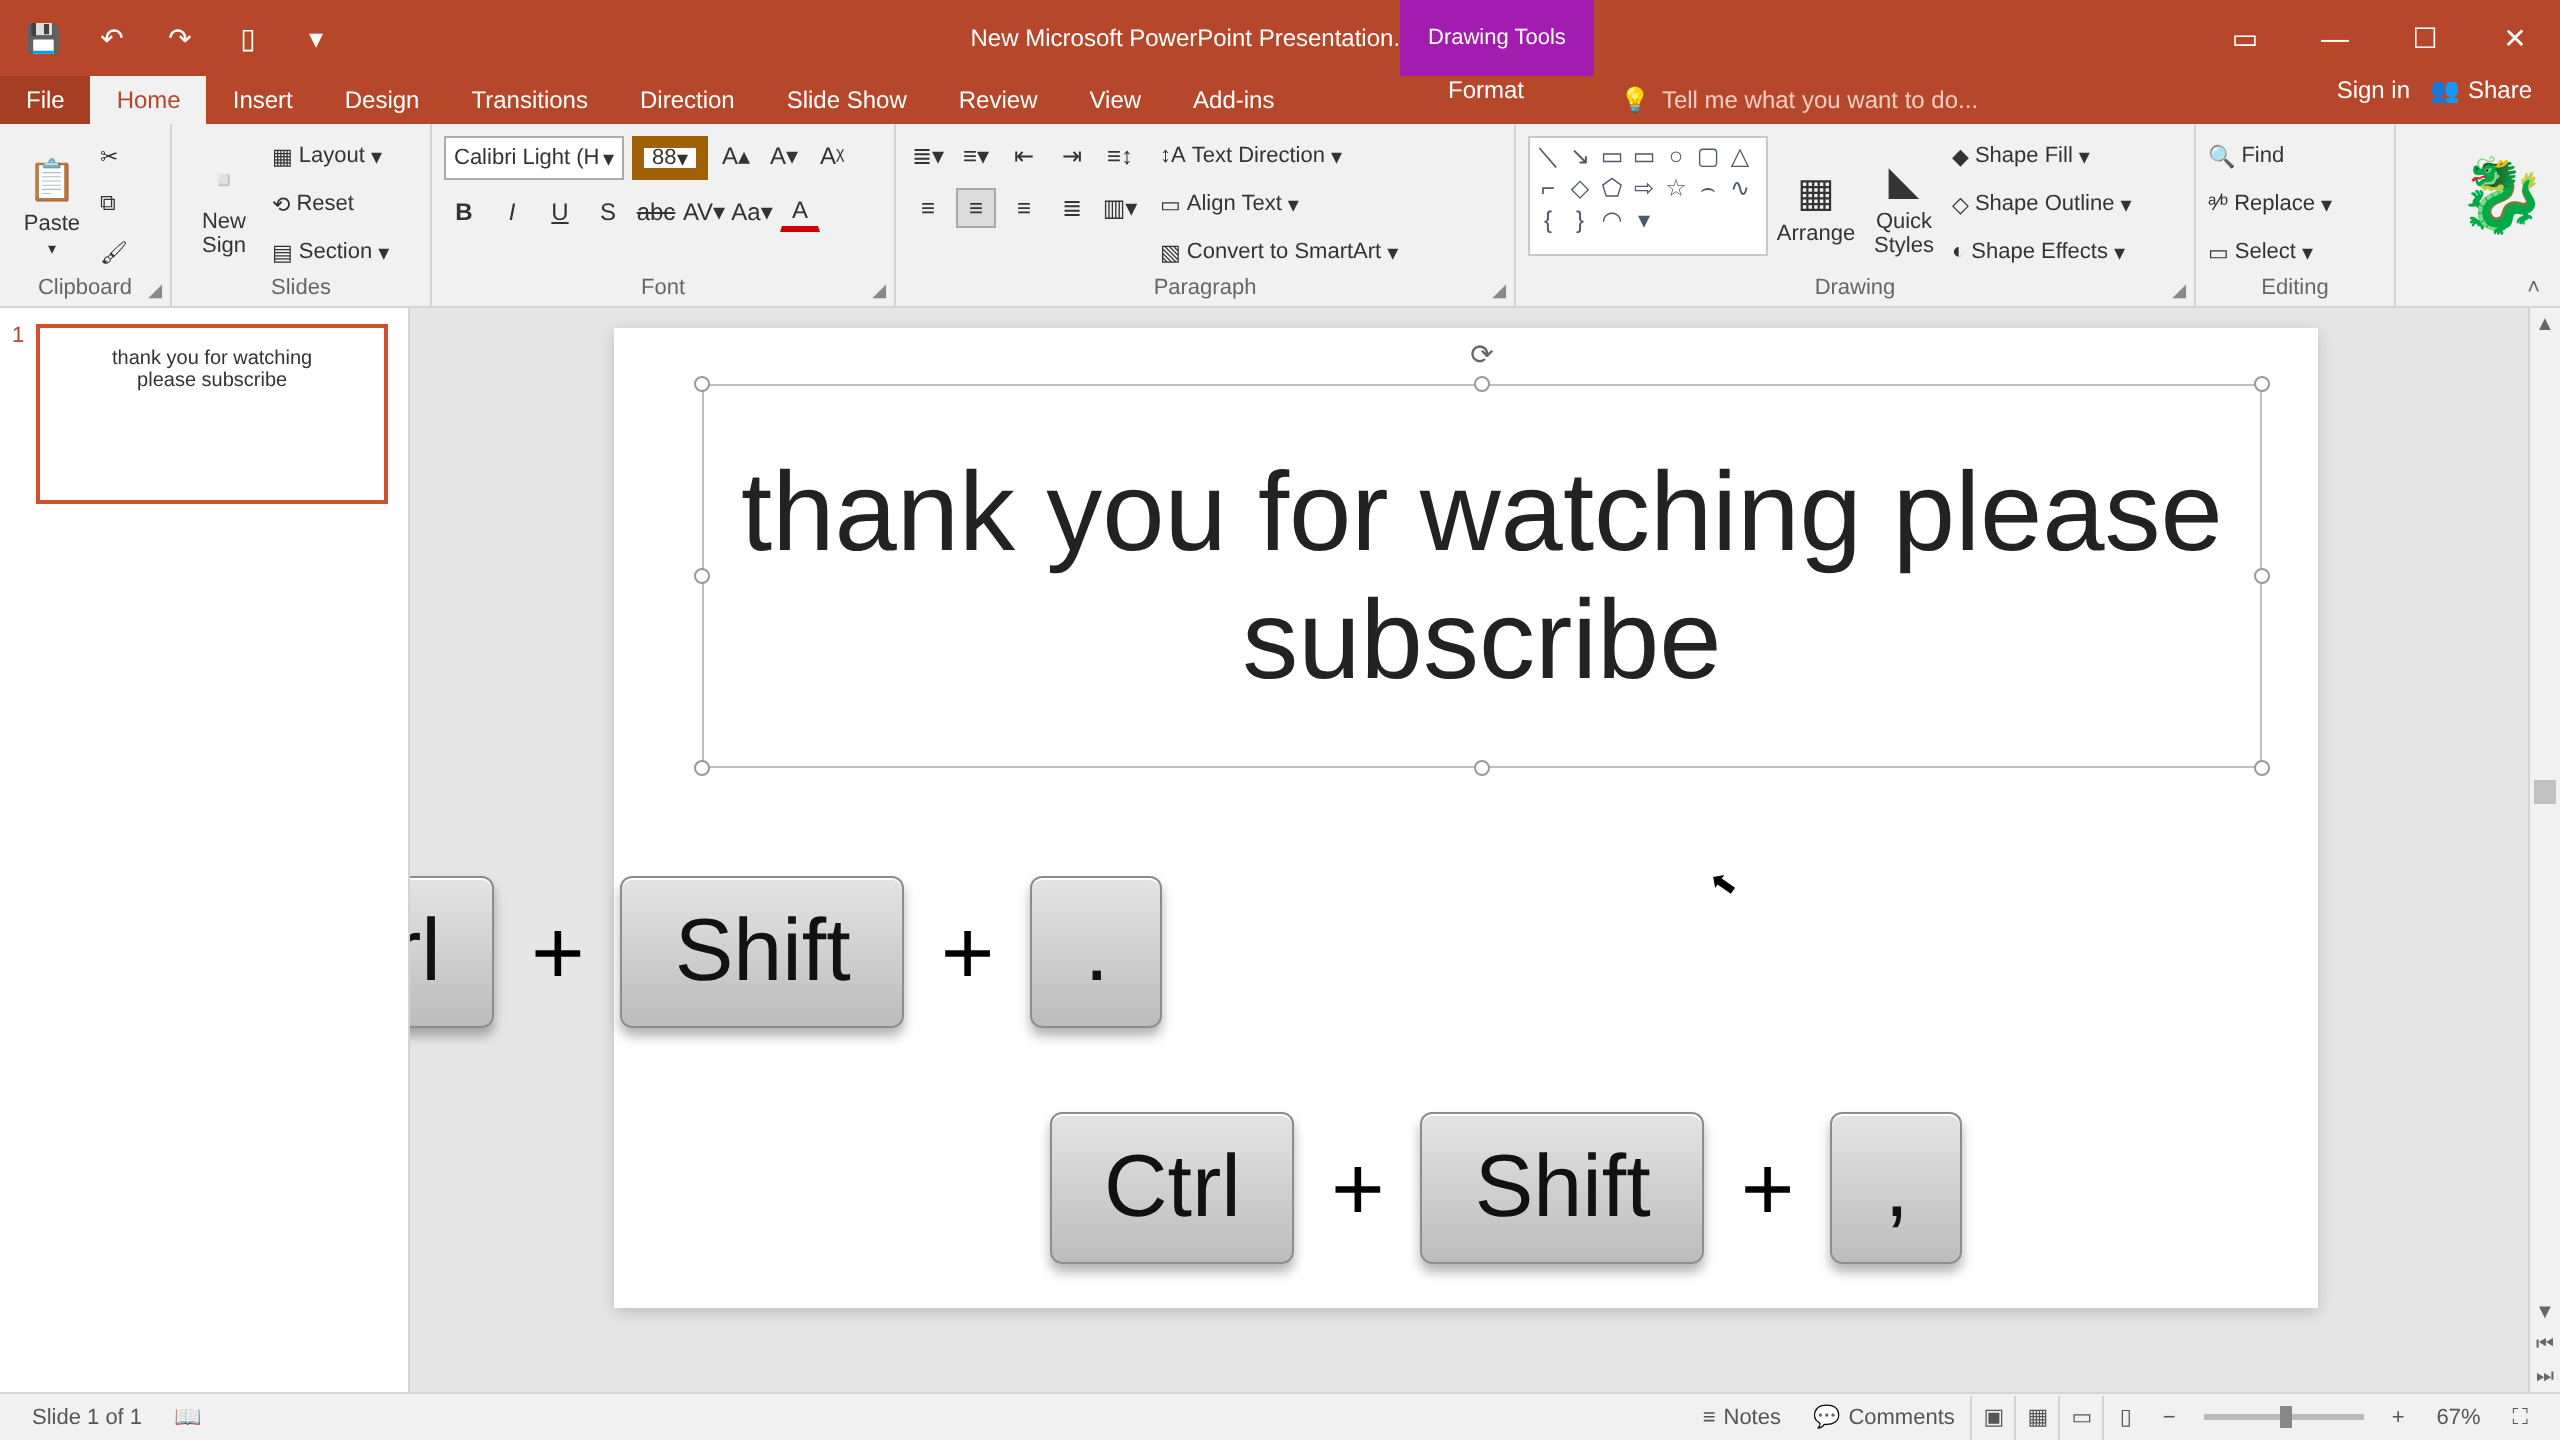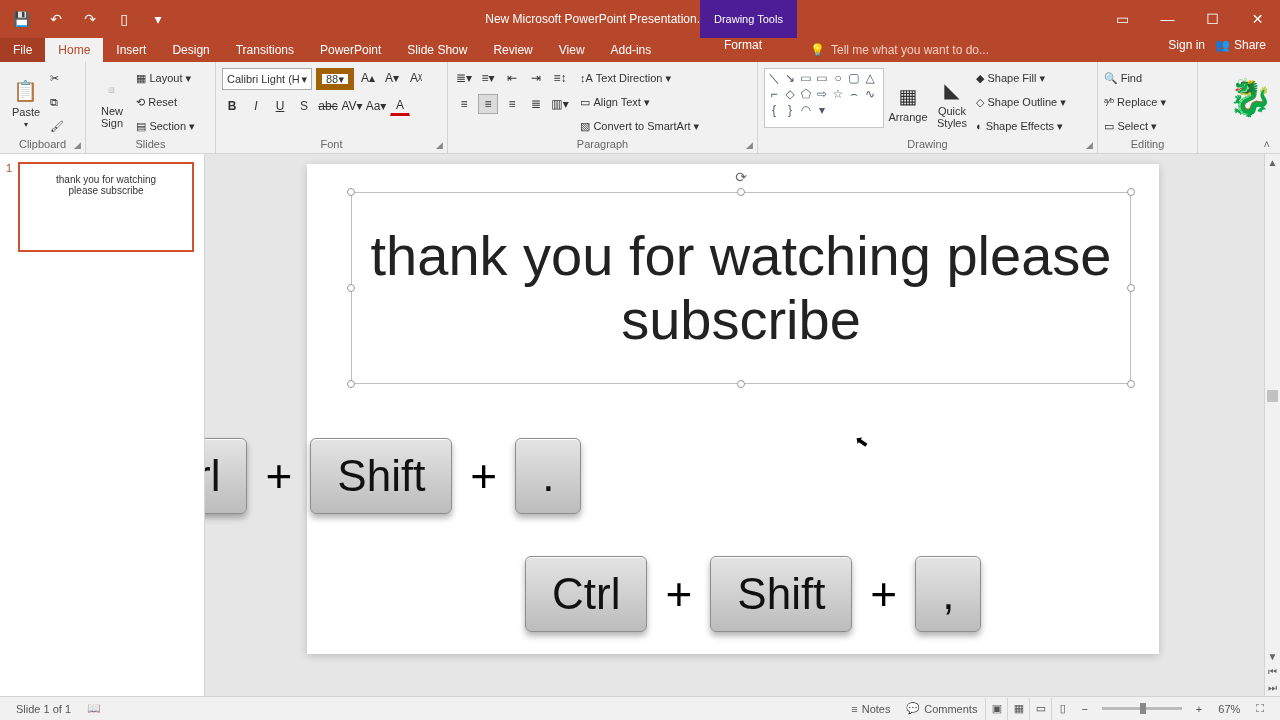--- a/index.html
+++ b/index.html
@@ -3,21 +3,21 @@
 <meta charset="utf-8">
 <style>
   * { box-sizing: border-box; margin: 0; padding: 0; font-family: "Segoe UI", Tahoma, sans-serif; }
   body { width: 1280px; height: 720px; background: #fff; overflow: hidden; position: relative; font-size: 12px; color: #333; }
 
   
   .titlebar { height: 38px; background: #b7472a; display: flex; align-items: center; color: #fff; position: relative; }
   .titlebar .qat { display: flex; align-items: center; gap: 14px; padding-left: 12px; }
   .titlebar .qat .qicon { width: 20px; height: 20px; display: flex; align-items: center; justify-content: center; font-size: 14px; color: #fff; }
   .titlebar .title-text { position: absolute; left: 50%; transform: translateX(-50%); font-size: 12px; }
-  .titlebar .tool-context { position: absolute; left: 700px; font-size: 11px; color: #fff; padding: 0 14px; height: 100%; display:flex; align-items:center; background: #4c1d95; }
+  .titlebar .tool-context { position: absolute; left: 700px; font-size: 11px; color: #fff; padding: 0 14px; height: 100%; display:flex; align-items:center; background: #a21caf; }
   .titlebar .win-controls { margin-left: auto; display: flex; }
   .titlebar .win-controls .wc { width: 45px; height: 38px; display:flex; align-items:center; justify-content:center; font-size: 14px; }
 
   
   .tabs { height: 24px; background: #b7472a; display: flex; align-items: stretch; color: #fff; font-size: 12px; position: relative; }
   .tabs .tab { padding: 0 13px; display:flex; align-items:center; cursor:default; }
   .tabs .tab.active { background: #f1f1f1; color: #b7472a; }
   .tabs .tab.file { background: #a53e23; }
   .tabs .tab.context { position: absolute; left: 700px; padding:0 24px; }
   .tabs .tellme { position: absolute; left: 810px; color: #f4cec3; font-size: 12px; display:flex; align-items:center; height:100%; gap:6px; }
@@ -101,21 +101,21 @@
     <div class="wc">✕</div>
   </div>
 </div>
 
 <div class="tabs">
   <div class="tab file">File</div>
   <div class="tab active">Home</div>
   <div class="tab">Insert</div>
   <div class="tab">Design</div>
   <div class="tab">Transitions</div>
-  <div class="tab">PowerPoint</div>
+  <div class="tab">Direction</div>
   <div class="tab">Slide Show</div>
   <div class="tab">Review</div>
   <div class="tab">View</div>
   <div class="tab">Add-ins</div>
   <div class="tab context">Format</div>
   <div class="tellme">
     <span>💡</span>
     <span>Tell me what you want to do...</span>
   </div>
   <div class="right-box">

